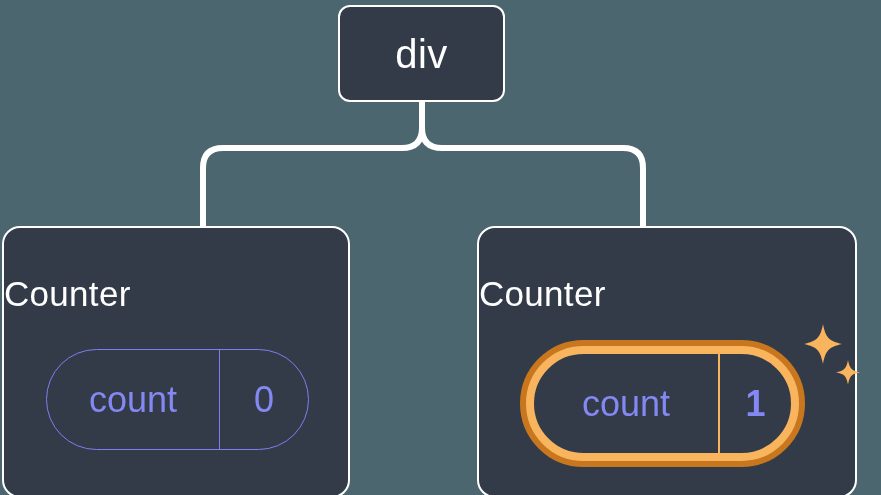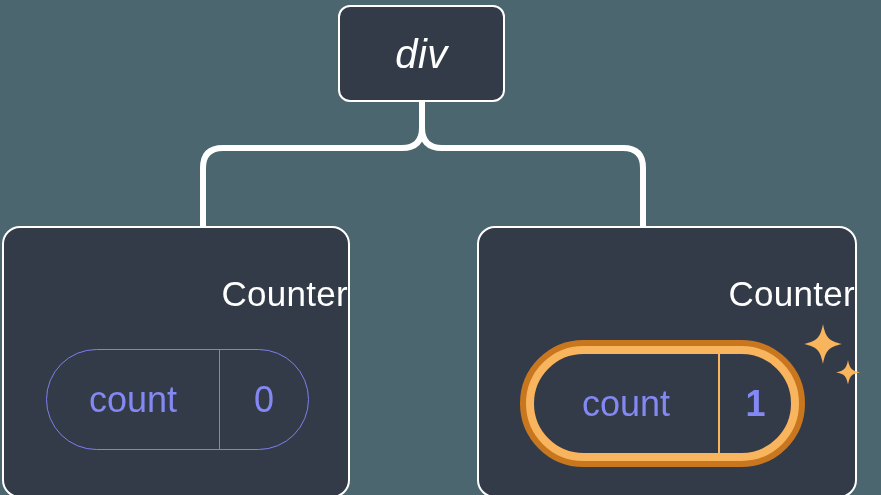--- a/index.html
+++ b/index.html
@@ -36,21 +36,20 @@
   }
   .node-root {
     left: 338px;
     top: 5px;
     width: 167px;
     height: 97px;
     border-radius: 12px;
     display: flex;
     align-items: center;
     justify-content: center;
-    font-style: italic;
   }
   .root-label {
     color: #ffffff;
     font-size: 40px;
     letter-spacing: 0.5px;
     line-height: 1;
   }
 
   .node-child {
     top: 226px;
@@ -58,21 +57,21 @@
     border-radius: 18px;
   }
   .node-left  { left: 2px;   width: 348px; }
   .node-right { left: 477px; width: 380px; }
 
   .child-title {
     position: absolute;
     left: 0;
     right: 0;
     top: 48px;
-    text-align: right;
+    text-align: left;
     color: #ffffff;
     font-size: 35px;
     line-height: 1;
     letter-spacing: 0.3px;
   }
 
   
   .pill {
     position: absolute;
     box-sizing: border-box;

